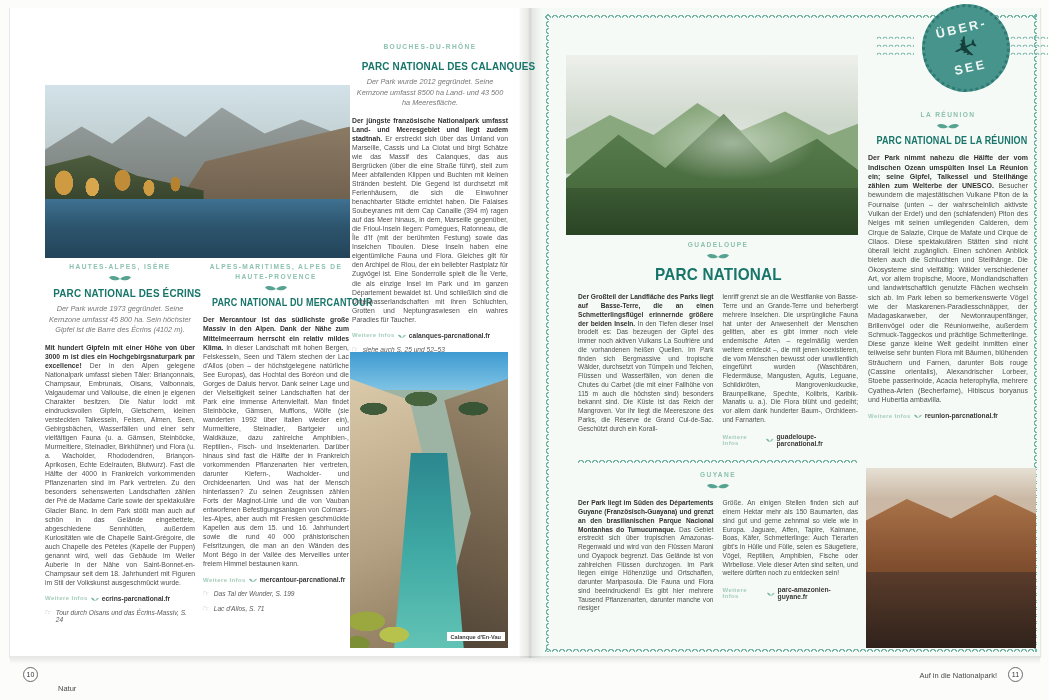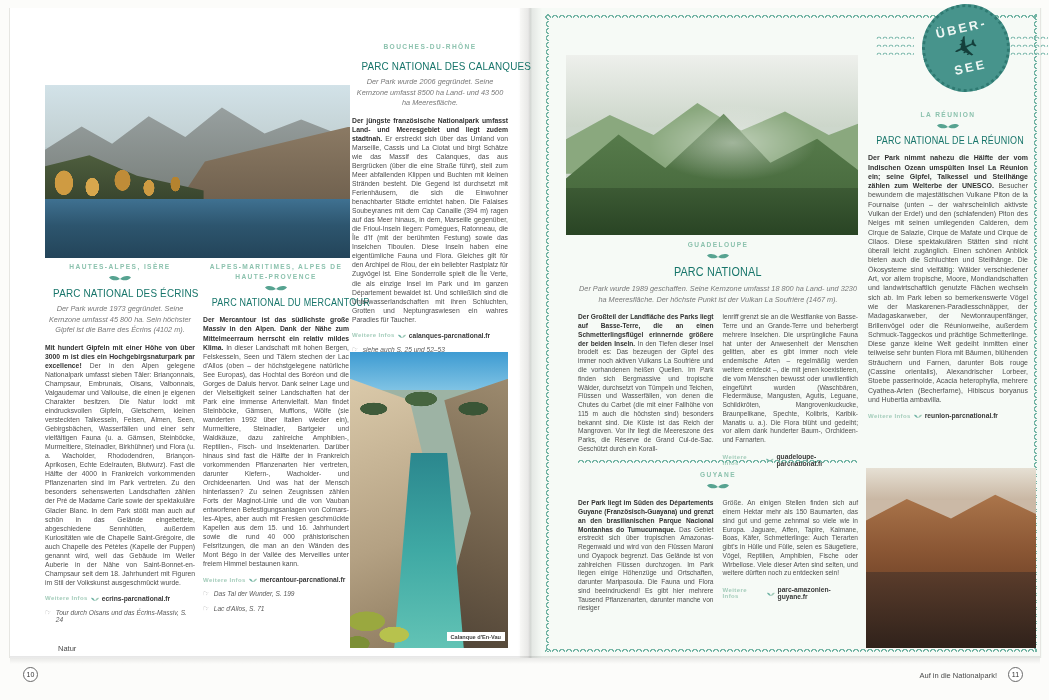--- a/index.html
+++ b/index.html
@@ -11,24 +11,24 @@
   .page-right{left:530px;width:512px;background:#f6faf6}
   .edge{position:absolute;top:8px;height:650px;width:1px;background:#e6e6e2}
   .gutter{position:absolute;left:518px;top:8px;width:24px;height:650px;
     background:linear-gradient(90deg,rgba(0,0,0,0),rgba(0,0,0,.08) 42%,rgba(0,0,0,.15) 50%,rgba(0,0,0,.07) 60%,rgba(0,0,0,0))}
   .bottom-shadow{position:absolute;left:10px;top:656px;width:1030px;height:8px;
     background:linear-gradient(180deg,rgba(0,0,0,.10),rgba(0,0,0,0))}
 
   
   .region{font-size:6.6px;font-weight:bold;letter-spacing:1.4px;color:#8cc2ae;text-align:center;line-height:1.55}
   .orn{text-align:center;margin-top:3px;line-height:0}
-  .title{font-weight:normal;color:#17756a;text-align:center;white-space:nowrap;margin-top:4px;font-size:11px}
+  .title{font-weight:bold;color:#17756a;text-align:center;white-space:nowrap;margin-top:4px;font-size:11px}
   .title>span{display:inline-block;transform:scaleX(.9);transform-origin:center;letter-spacing:.2px}
   .title-sm{font-size:10px}
-  .title-lg{font-size:12px}
+  .title-lg{font-size:17px}
   .intro{font-style:italic;font-size:7.3px;color:#787878;text-align:center;line-height:1.45;margin-top:5px}
   .body{font-size:6.8px;line-height:1.33;text-align:justify;margin-top:7px;color:#4f4f4f}
   .lead{font-weight:bold;color:#323232}
   .info{margin-top:8px;display:flex;align-items:center;gap:3px}
   .info-label{font-size:6px;font-weight:bold;color:#a3ccba;letter-spacing:.4px}
   .url{font-size:6.7px;font-weight:bold;color:#3a3a3a}
   .ref{margin-top:6px;font-style:italic;font-size:6.6px;color:#5a5a5a;display:flex;gap:4px;align-items:baseline}
   .hand{font-style:normal;color:#8a8a8a;font-size:7.5px}
 
   .cols2{display:flex;gap:9px;margin-top:8px}
@@ -167,21 +167,21 @@
     </div>
   <div class="ref">
       <span class="hand">☞</span>
       <span>Lac d'Allos, S. 71</span>
     </div>
 </section>
 
 <section class="abs" style="left:352px;top:42px;width:156px">
   <div class="region">BOUCHES-DU-RHÔNE</div>
   <div class="title" style="margin-top:8px"><span>PARC NATIONAL DES CALANQUES</span></div>
-  <p class="intro">Der Park wurde 2006 gegründet. Seine Kernzone umfasst 8500 ha Land- und 43 500 ha Meeresfläche.</p>
+  <p class="intro">Der Park wurde 2012 gegründet. Seine Kernzone umfasst 8500 ha Land- und 43 500 ha Meeresfläche.</p>
   <p class="body"><strong class="lead">Der jüngste französische Nationalpark umfasst Land- und Meeresgebiet und liegt zudem stadtnah.</strong> <span>Er erstreckt sich über das Umland von Marseille, Cassis und La Ciotat und birgt Schätze wie das Massif des Calanques, das aus Bergrücken (über die eine Straße führt), steil zum Meer abfallenden Klippen und Buchten mit kleinen Stränden besteht. Die Gegend ist durchsetzt mit Ferienhäusern, die sich die Einwohner benachbarter Städte errichtet haben. Die Falaises Soubeyranes mit dem Cap Canaille (394 m) ragen auf das Meer hinaus, in dem, Marseille gegenüber, die Frioul-Inseln liegen: Pomègues, Ratonneau, die Île d'If (mit der berühmten Festung) sowie das Inselchen Tiboulen. Diese Inseln haben eine eigentümliche Fauna und Flora. Gleiches gilt für den Archipel de Riou, der ein beliebter Rastplatz für Zugvögel ist. Eine Sonderrolle spielt die Île Verte, die als einzige Insel im Park und im ganzen Département bewaldet ist. Und schließlich sind die Unterwasserlandschaften mit ihren Schluchten, Grotten und Neptungraswiesen ein wahres Paradies für Taucher.</span></p>
   <div class="info">
     <span class="info-label">Weitere Infos</span>
     <svg width="8" height="7" viewBox="0 0 8 7">
         <path d="M4 6 C3 3 1 2 0 3 C1 5 3 6 4 6 Z" fill="#6fb3a4"></path>
         <path d="M4 6 C5 3 7 2 8 3 C7 5 5 6 4 6 Z" fill="#9ec9b6"></path>
       </svg>
     <span class="url">calanques-parcnational.fr</span>
   </div>
   <div class="ref">
@@ -229,21 +229,20 @@
   <div class="pg-mist"></div>
 </div>
 
 <section class="abs" style="left:578px;top:240px;width:280px">
   <div class="region">GUADELOUPE</div>
   <div class="orn"><svg width="24" height="8" viewBox="0 0 24 8">
         <path d="M12 4 C9 1 4 0 1 2.5 C4 6 9 6 12 4 Z" fill="#57a391"></path>
         <path d="M12 4 C15 1 20 0 23 2.5 C20 6 15 6 12 4 Z" fill="#57a391"></path>
       </svg></div>
   <div class="title title-lg"><span>PARC NATIONAL</span></div>
-  <p class="intro">Der Park wurde 1989 geschaffen. Seine Kernzone umfasst 18 800 ha Land- und 3230 ha Meeresfläche. Der höchste Punkt ist der Vulkan La Soufrière (1467 m).</p>
   <div class="cols2">
     <div class="c">
       <p class="body"><strong class="lead">Der Großteil der Landfläche des Parks liegt auf Basse-Terre, die an einen Schmetterlingsflügel erinnernde größere der beiden Inseln.</strong> <span>In den Tiefen dieser Insel brodelt es: Das bezeugen der Gipfel des immer noch aktiven Vulkans La Soufrière und die vorhandenen heißen Quellen. Im Park finden sich Bergmassive und tropische Wälder, durchsetzt von Tümpeln und Teichen, Flüssen und Wasserfällen, von denen die Chutes du Carbet (die mit einer Fallhöhe von 115 m auch die höchsten sind) besonders bekannt sind. Die Küste ist das Reich der Mangroven. Vor ihr liegt die Meereszone des Parks, die Réserve de Grand Cul-de-Sac. Geschützt durch ein Korall-</span></p>
     </div>
     <div class="c">
       <p class="body">lenriff grenzt sie an die Westflanke von Basse-Terre und an Grande-Terre und beherbergt mehrere Inselchen. Die ursprüngliche Fauna hat unter der Anwesenheit der Menschen gelitten, aber es gibt immer noch viele endemische Arten – regelmäßig werden weitere entdeckt –, die mit jenen koexistieren, die vom Menschen bewusst oder unwillentlich eingeführt wurden (Waschbären, Fledermäuse, Mangusten, Agutis, Leguane, Schildkröten, Mangrovenkuckucke, Braunpelikane, Spechte, Kolibris, Karibik-Manatis u. a.). Die Flora blüht und gedeiht; vor allem dank hunderter Baum-, Orchideen- und Farnarten.</p>
       <div class="info">
         <span class="info-label">Weitere Infos</span>
         <svg width="8" height="7" viewBox="0 0 8 7">
             <path d="M4 6 C3 3 1 2 0 3 C1 5 3 6 4 6 Z" fill="#6fb3a4"></path>
@@ -299,15 +298,15 @@
   </div>
 </section>
 
 <div class="photo photo-reunion" style="left:866px;top:468px;width:170px;height:180px">
   <div class="pr-sky"></div>
   <div class="pr-cliff"></div>
   <div class="pr-lava"></div>
 </div>
 
 <div class="abs pgnum" style="left:23px;top:667px">10</div>
-<div class="abs foot-label" style="left:58px;top:644px">Natur</div>
+<div class="abs foot-label" style="left:58px;top:684px">Natur</div>
 <div class="abs foot-label" style="right:52px;top:671px">Auf in die Nationalpark!</div>
 <div class="abs pgnum" style="left:1008px;top:667px">11</div>
 
 </body></html>

